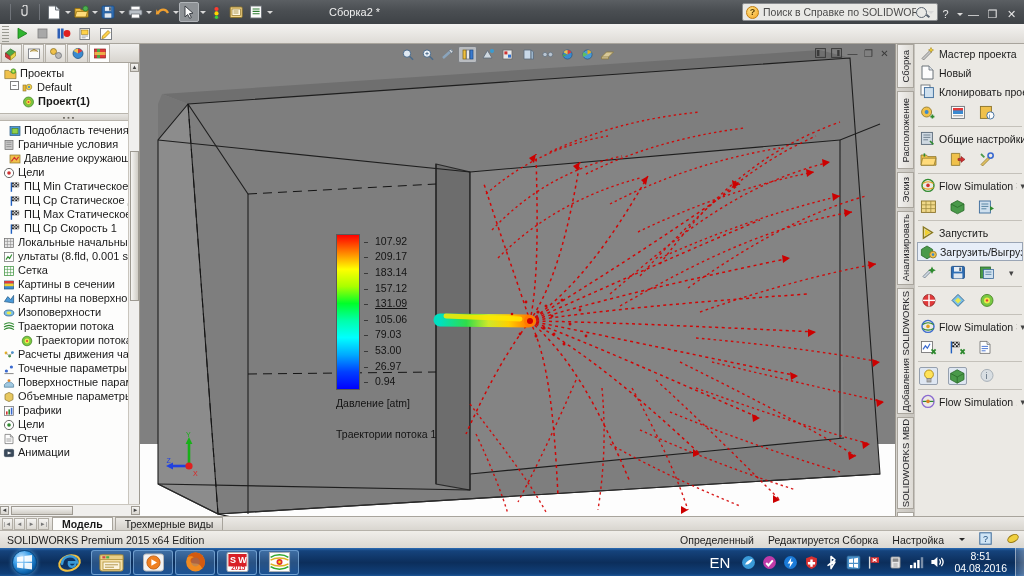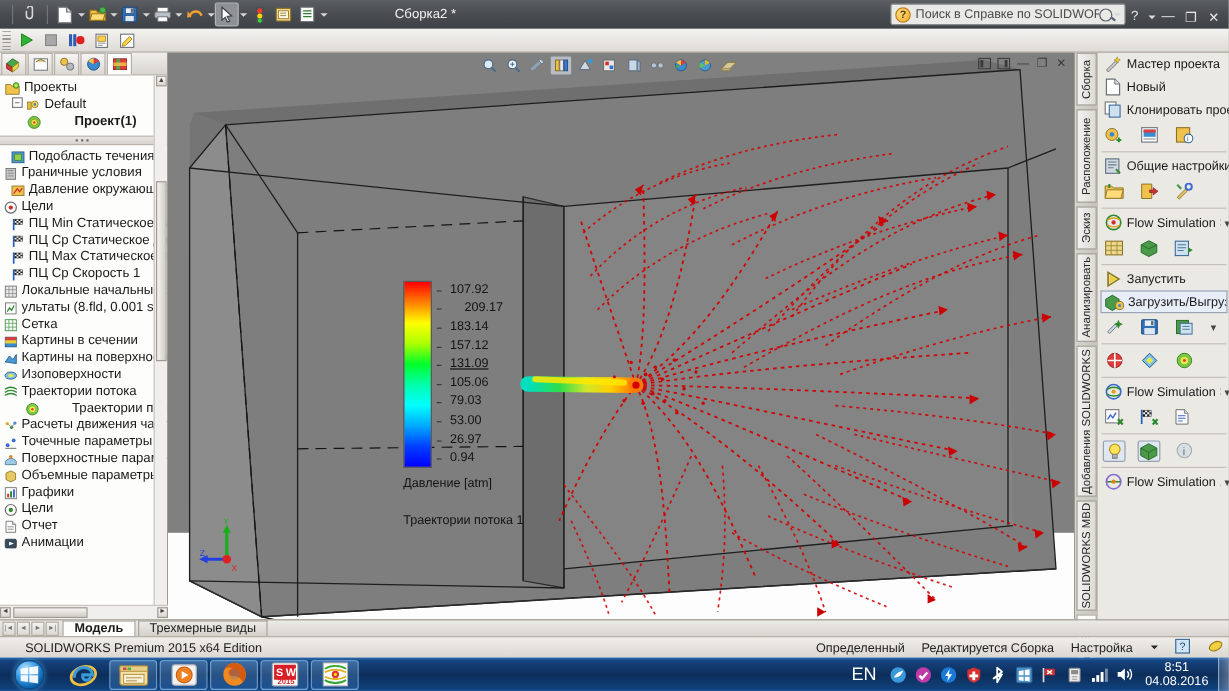--- a/index.html
+++ b/index.html
@@ -108,21 +108,21 @@
 
   .treebody { position:relative; height:453px; overflow:hidden; background:#fdfdfc; }
   .tree-section-top { padding:4px 0 0 2px; }
   .trow {
     display:flex; align-items:flex-start; height:14px; padding-left:2px; white-space:nowrap;
     font-size:11px; color:#1a1a1a;
   }
   .trow .ico { width:13px;height:13px;margin-right:3px;flex:none;display:flex;align-items:center;justify-content:center;}
   .trow .lbl { overflow:hidden; }
   .ind1 { padding-left:8px; }
-  .ind2 { padding-left:20px;gap:24px; }
+  .ind2 { padding-left:20px; }
   .bold { font-weight:bold; }
   .expander {
     width:9px;height:9px;border:1px solid #808080;background:#fff;font-size:8px;
     line-height:7px;text-align:center;color:#333;margin-right:2px;flex:none;
   }
 
   .tree-divider {
     height:8px; margin-top:4px;
     background:linear-gradient(to bottom,#e8e6e2,#d6d3cd);
     border-top:1px solid #b9b5ad; border-bottom:1px solid #b9b5ad;
@@ -235,21 +235,21 @@
     background:linear-gradient(to bottom,#eceae6,#d4d1cb);
     display:flex; align-items:center;
   }
   .btab.active { background:#fdfdfc; font-weight:bold; }
 
   .statusbar {
     position:absolute; left:0; top:530px; width:1024px; height:18px;
     background:linear-gradient(to bottom,#f0eeea,#dbd8d2);
     border-top:1px solid #b5b1a9; display:flex; align-items:center;
   }
-  .sb-left { font-size:10.5px; color:#222; margin-left:21px; }
+  .sb-left { font-size:10.5px; color:#222; margin-left:7px; }
   .sb-right { position:absolute; right:4px; display:flex; align-items:center; gap:14px; }
   .sb-right .sbi { font-size:10.5px; color:#222; white-space:nowrap; }
 
   
   .taskbar {
     position:absolute; left:0; top:548px; width:1024px; height:28px;
     background:linear-gradient(to bottom,#1f5fa8 0%,#14427a 8%,#0d3straight 0%,#0b2f5c 55%,#12457f 100%);
     background:linear-gradient(to bottom,#2a6cb5 0%,#15437c 10%,#0c2e5b 52%,#10407a 92%,#1a5596 100%);
     display:flex; align-items:center;
   }
@@ -975,21 +975,21 @@
       <div class="vp-wc-btn">✕</div>
     </div>
 
     <div class="legend">
       <div class="legend-wrap">
         <div class="legend-bar" id="legendbar" style="background: linear-gradient(rgb(255, 0, 0), rgb(255, 128, 0), rgb(255, 255, 0), rgb(170, 255, 0), rgb(0, 255, 42), rgb(0, 255, 170), rgb(0, 255, 255), rgb(0, 170, 255), rgb(0, 64, 255), rgb(0, 0, 255));"></div>
         <div class="legend-labels" id="legendlabels">
             <div class="tick" style="top: 7.8px;"></div>
             <div class="lv" style="top: 0.8px;">107.92</div>
             <div class="tick" style="top: 23.4px;"></div>
-            <div class="lv" style="top: 16.4px; margin-left: 12px;">209.17</div>
+            <div class="lv" style="top: 16.4px;">209.17</div>
             <div class="tick" style="top: 39px;"></div>
             <div class="lv" style="top: 32px;">183.14</div>
             <div class="tick" style="top: 54.6px;"></div>
             <div class="lv" style="top: 47.6px;">157.12</div>
             <div class="tick" style="top: 70.2px;"></div>
             <div class="lv" style="top: 63.2px; text-decoration: underline;">131.09</div>
             <div class="tick" style="top: 85.8px;"></div>
             <div class="lv" style="top: 78.8px;">105.06</div>
             <div class="tick" style="top: 101.4px;"></div>
             <div class="lv" style="top: 94.4px;">79.03</div>

